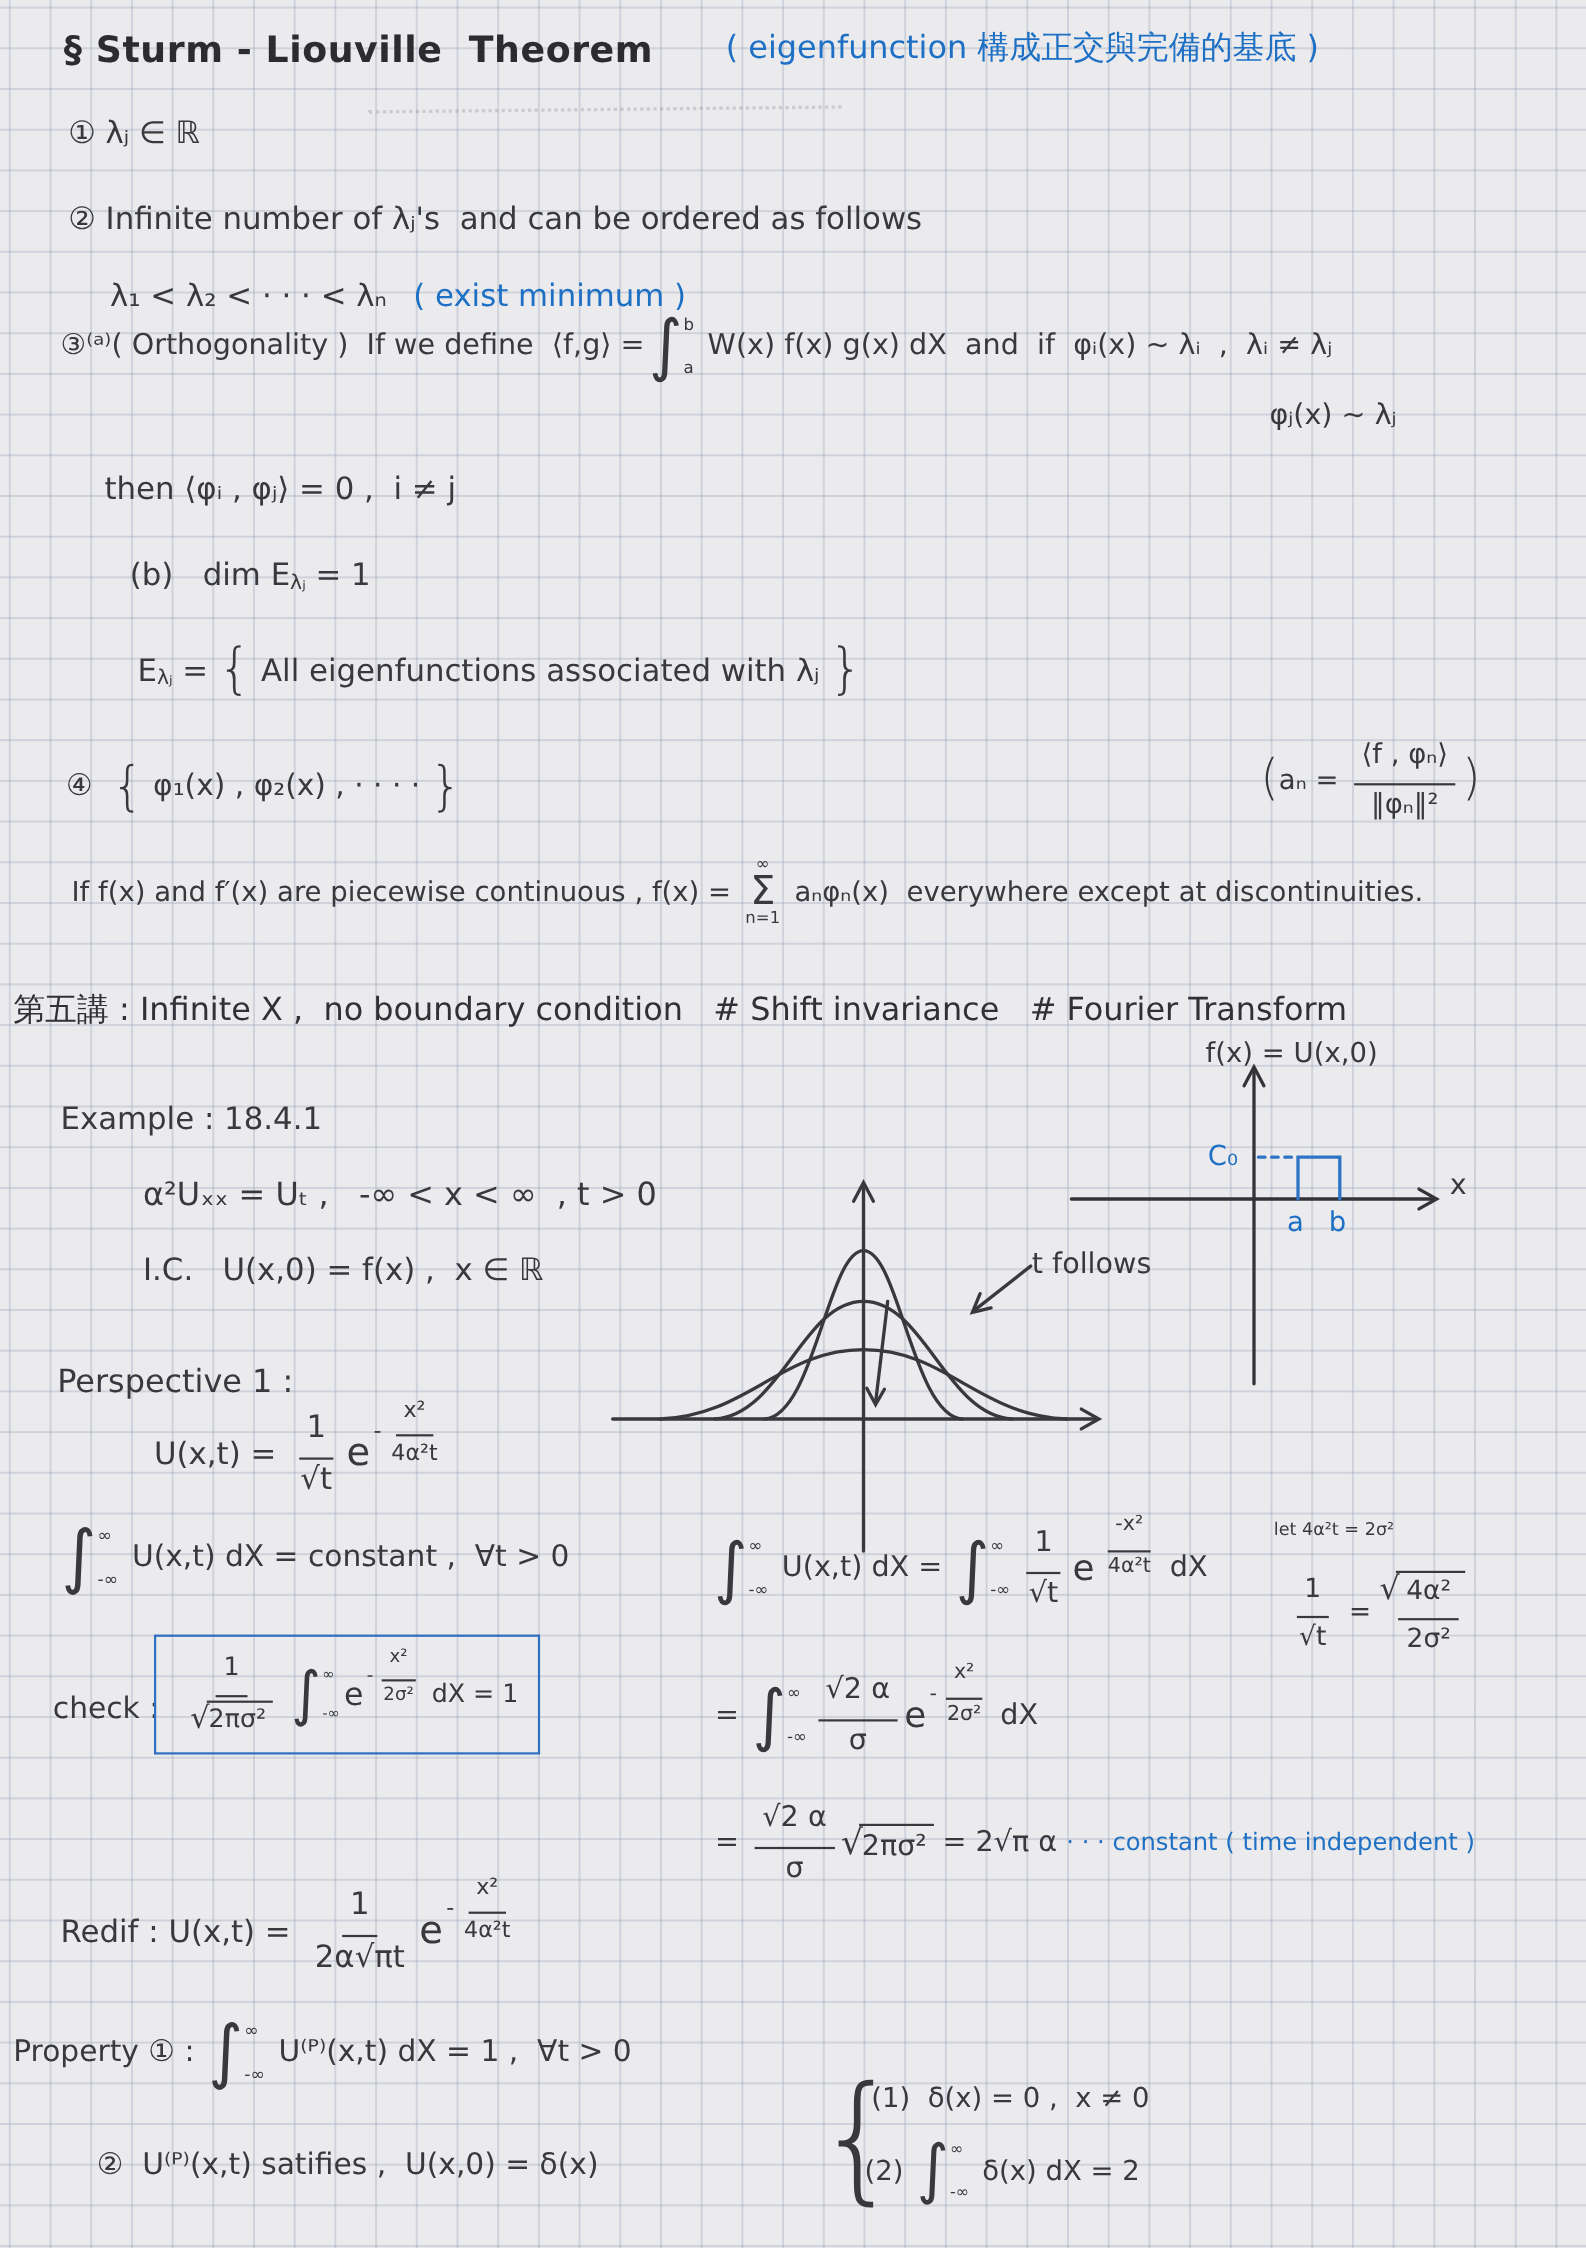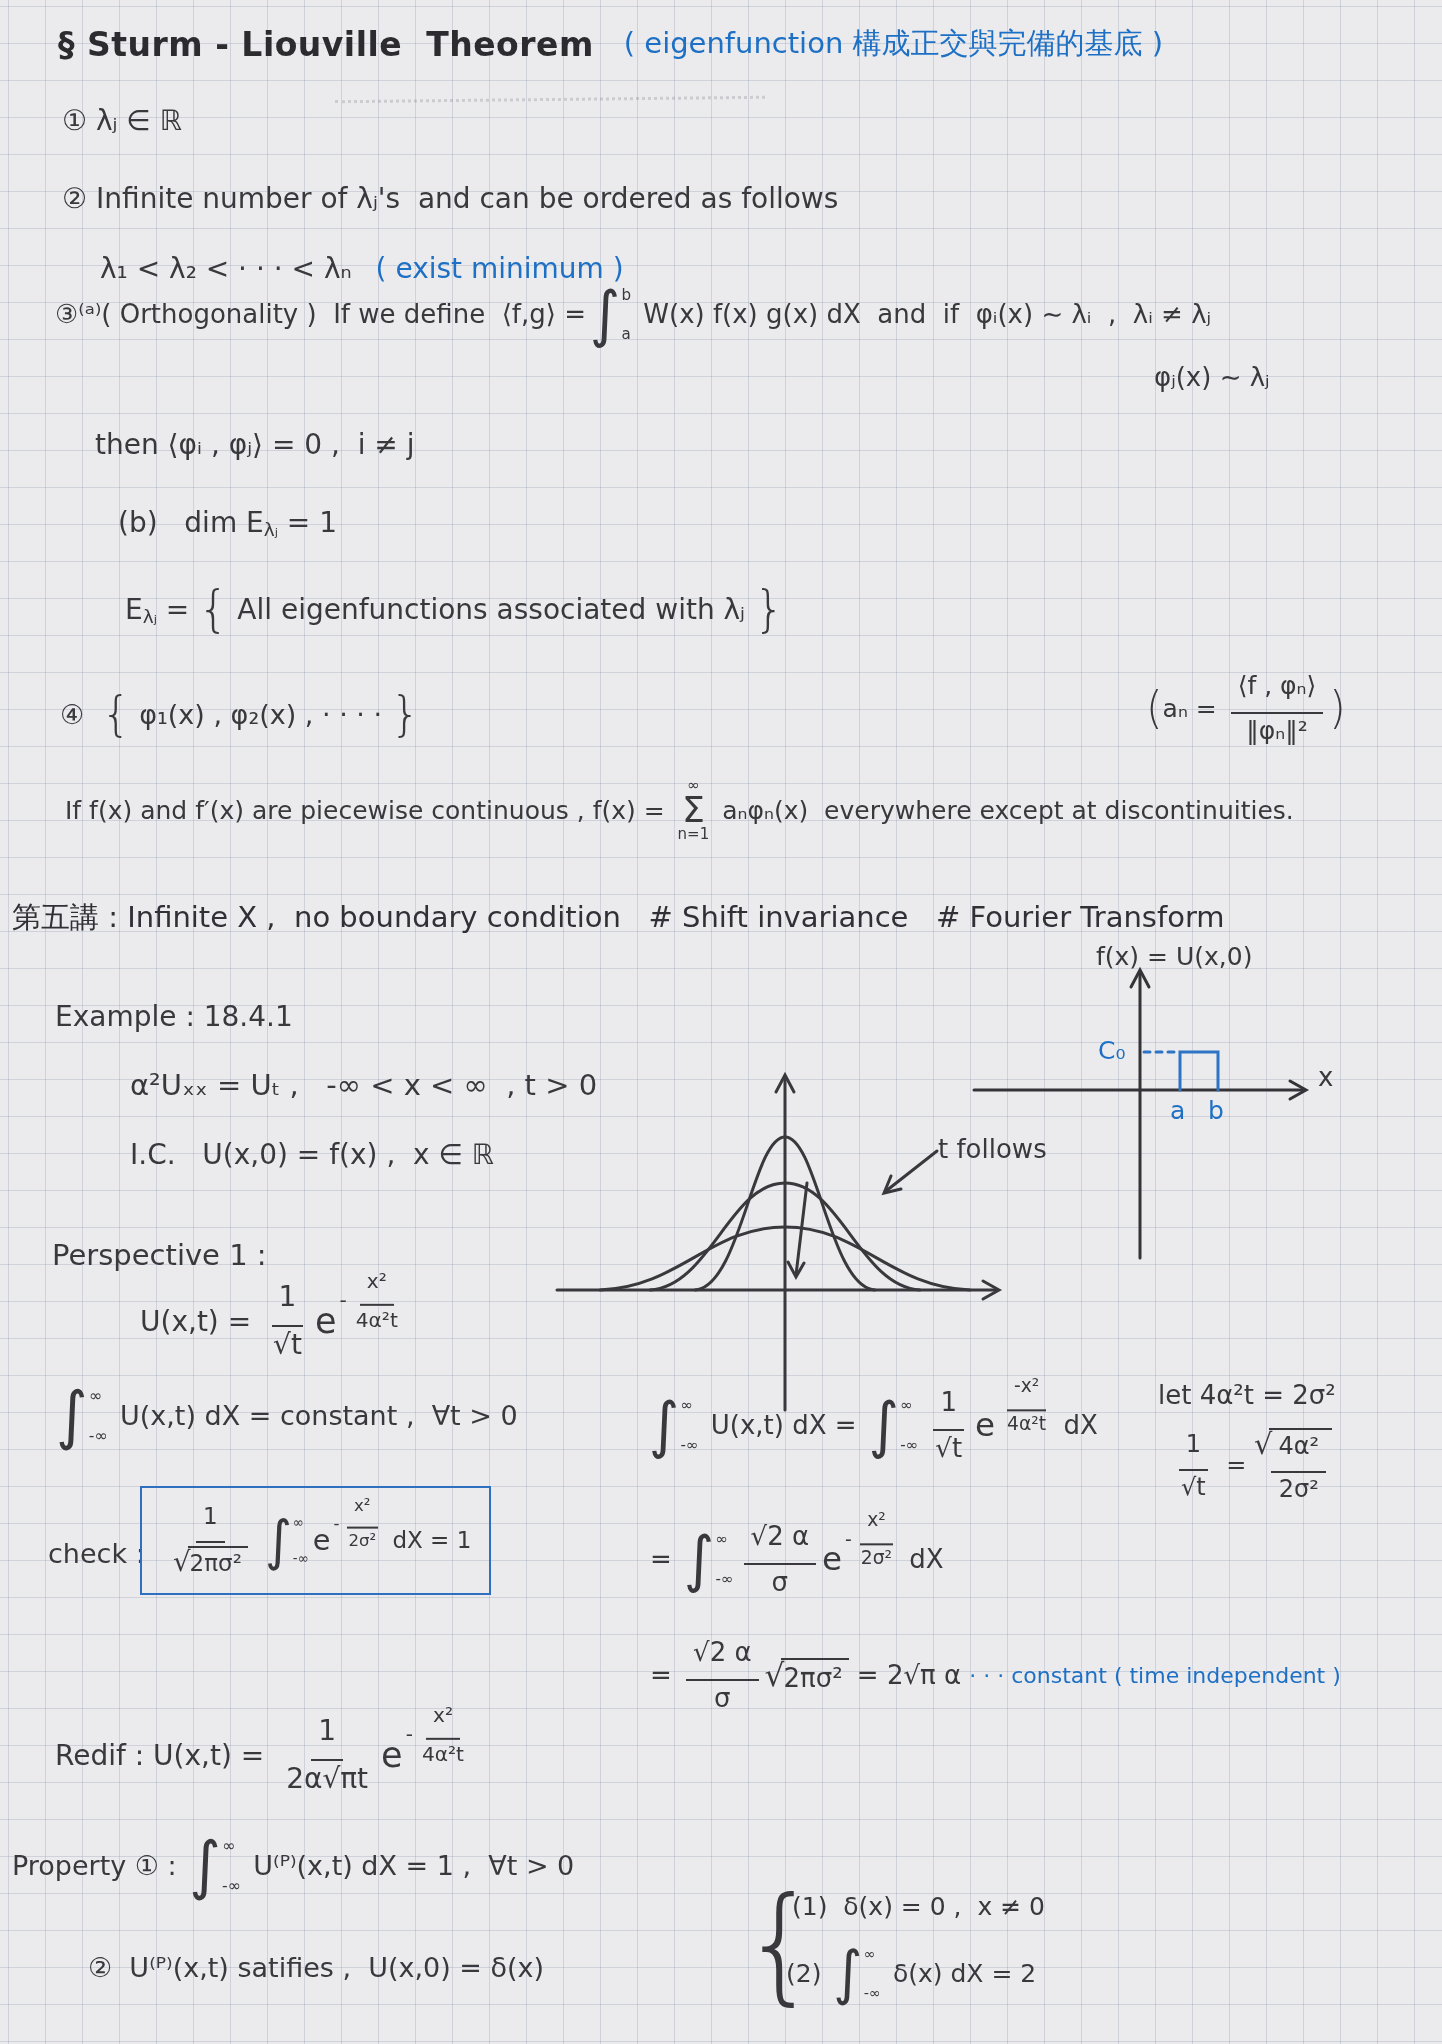--- a/index.html
+++ b/index.html
@@ -46,21 +46,21 @@
   .smudge{position:absolute;border-top:3px dotted rgba(90,90,105,0.22);transform:rotate(-0.6deg);}
   svg{position:absolute;overflow:visible;}
 </style>
 </head>
 <body>
 
 <div class="page">
 
   <div class="smudge" style="left:335px;top:98px;width:430px;"></div>
 
-  <div class="line" style="left:58px;top:24px;font-size:33px;">
+  <div class="line" style="left:58px;top:24px;font-size:33px;gap:36px;">
     <span class="bold" style="color:#2b2b30;letter-spacing:0.5px;">§ Sturm - Liouville  Theorem</span>
     <span class="blue" style="font-size:29px;margin-left:30px;">( eigenfunction 構成正交與完備的基底 )</span>
   </div>
 
   <div class="line" style="left:62px;top:104px;font-size:28px;">
     <span>① λⱼ ∈ ℝ</span>
   </div>
 
   <div class="line" style="left:62px;top:182px;font-size:28px;">
     <span>② Infinite number of λⱼ's  and can be ordered as follows</span>
@@ -251,21 +251,21 @@
     <span style="font-size:1.25em;">e</span>
     <span class="exp">
       <span class="frac">
         <span class="num">-x²</span>
         <span class="den">4α²t</span>
       </span>
     </span>
     <span> dX</span>
   </div>
 
-  <div class="line" style="left:1158px;top:1380px;font-size:26px;">
+  <div class="line" style="left:1158px;top:1380px;font-size:16px;">
     <span>let 4α²t = 2σ²</span>
   </div>
   <div class="line" style="left:1168px;top:1428px;font-size:24px;">
     <span class="frac">
       <span class="num">1</span>
       <span class="den">√t</span>
     </span>
     <span> = </span>
     <span class="sqrt">
       <span class="rsym">√</span>

